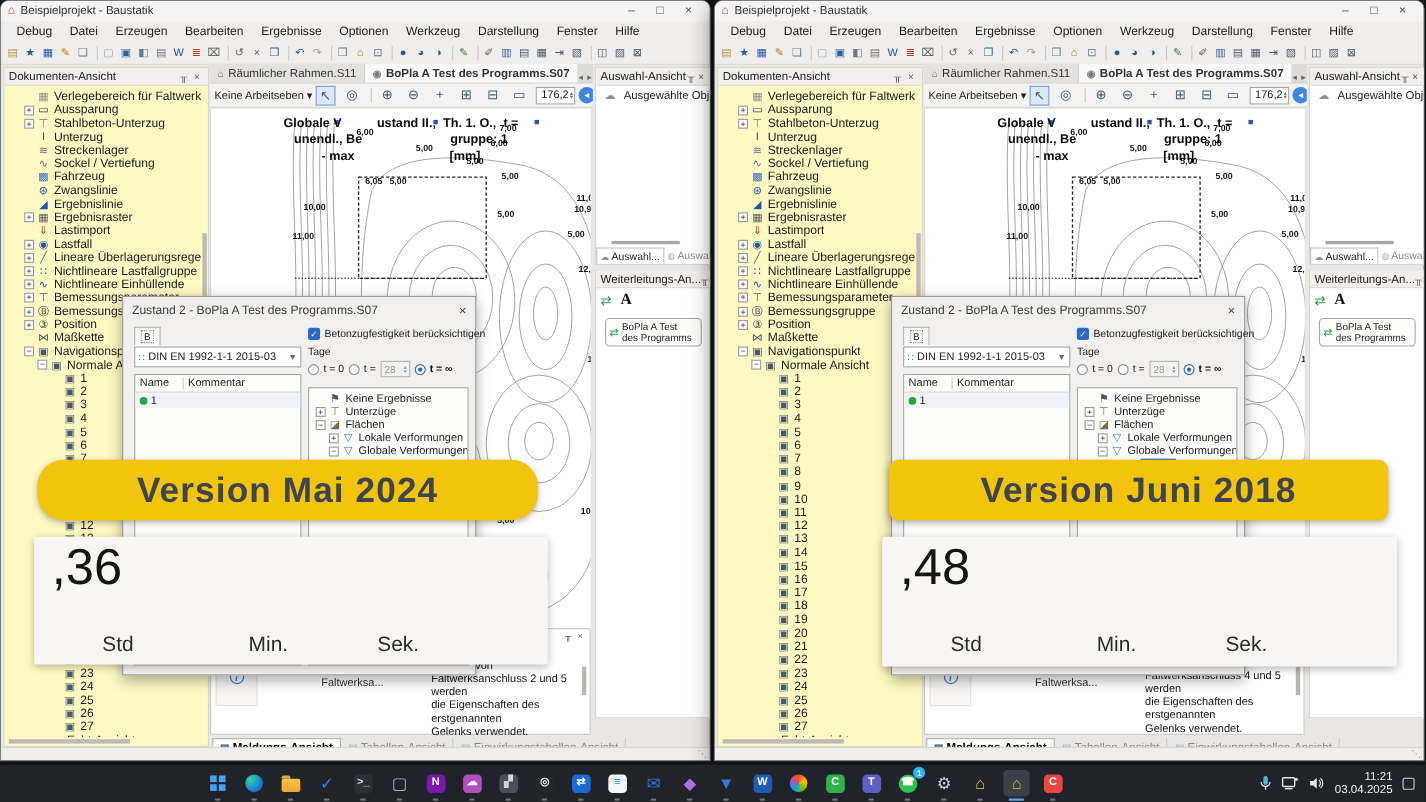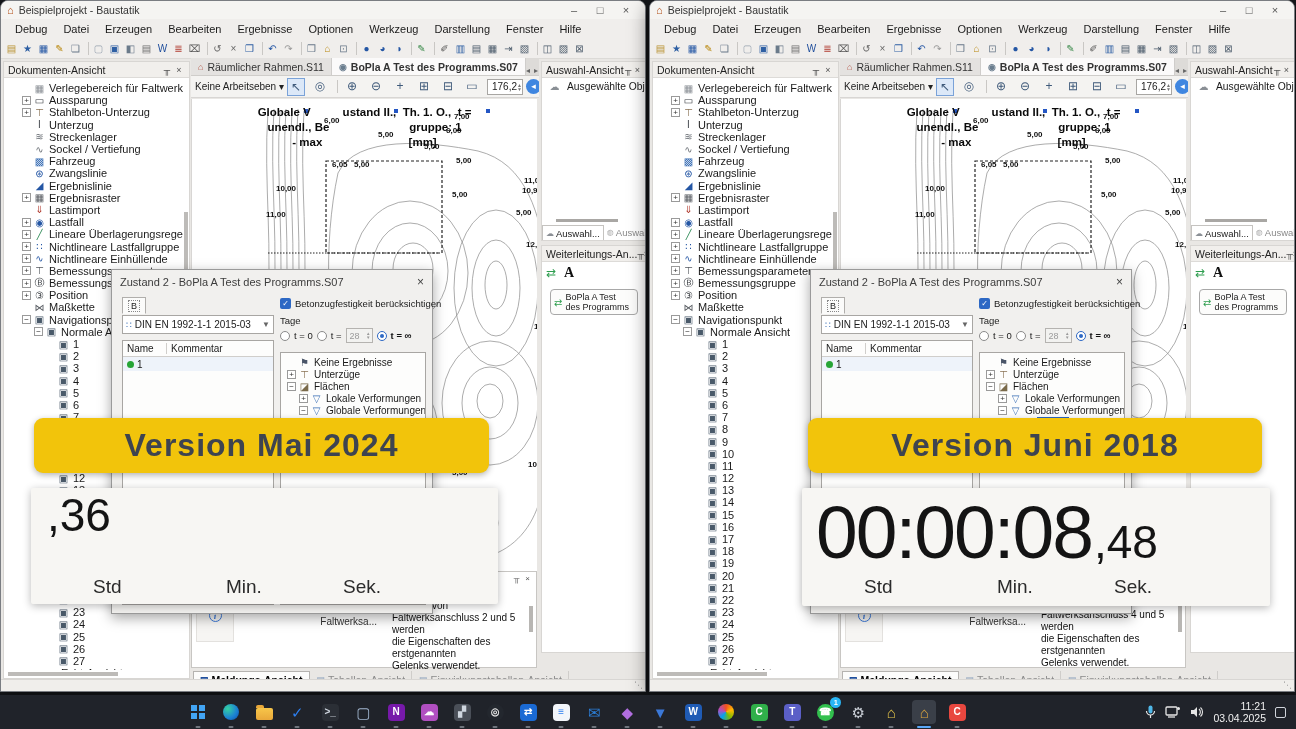--- a/index.html
+++ b/index.html
@@ -31,21 +31,21 @@
   .workspace { position:absolute; left:0; right:0; top:58px; bottom:0; background:#e9e7e4; }
 
   
   .phead { height:16px; display:flex; align-items:center; font-size:10.5px; color:#222;
            padding:0 4px; background:#f1efec; border-bottom:1px solid #dddbd8; white-space:nowrap; }
   .phead .sp { flex:1; }
   .phead .pin,.phead .cls { font-size:9px; color:#555; width:12px; text-align:center; }
 
   
   .docpanel { position:absolute; left:2px; top:2px; width:187px; height:618px;
-              background:#ffffff; border:1px solid #d8d6d3; overflow:hidden; }
+              background:#fef9c3; border:1px solid #d8d6d3; overflow:hidden; }
   .treewrap { position:absolute; left:0; right:6px; top:18px; bottom:8px; overflow:hidden; padding-top:2px; }
   .trow { height:12.2px; display:flex; align-items:center; font-size:11px; white-space:nowrap; overflow:hidden; }
   .exp { width:9px; height:9px; margin-right:2px; flex:none; visibility:hidden; border:1px solid #9a9a9a;
          background:#fff; font-size:8px; line-height:7px; text-align:center; color:#333; }
   .exp.has { visibility:visible; }
   .ic { width:13px; flex:none; text-align:center; font-size:10px; margin-right:3px; }
   .lbl { overflow:hidden; }
   .vthumb { position:absolute; right:1px; top:150px; width:4px; height:240px; background:#bdbbb8; }
   .hthumb { position:absolute; left:4px; bottom:2px; width:110px; height:4px; background:#bdbbb8; }
 
@@ -80,21 +80,21 @@
   .plbls text { font-size:8px; fill:#111; font-weight:bold; font-family:"Liberation Sans",sans-serif; }
 
   .msgpanel { position:absolute; left:0; right:2px; top:512px; height:97px; background:#fff;
               border:1px solid #c8c6c3; }
   .msghead { display:flex; justify-content:flex-end; gap:6px; padding:2px 6px 0 0; font-size:8px; color:#555; }
   .msgicocell { position:absolute; left:4px; top:16px; width:38px; height:54px; background:#f6f5f3;
                 border:1px solid #e3e1de; display:flex; align-items:center; justify-content:center; }
   .infoico { width:13px; height:13px; border-radius:50%; border:1.5px solid #3b78d8; color:#3b78d8;
              font-size:9px; line-height:12px; text-align:center; font-family:"Liberation Serif",serif;
              font-style:italic; font-weight:bold; }
-  .msgcol { position:absolute; left:100px; width:85px; top:44px; font-size:10px; color:#333; text-align:right; }
+  .msgcol { position:absolute; left:100px; width:85px; top:44px; font-size:10px; color:#333; }
   .mlines { position:absolute; left:200px; top:28px; width:145px; font-size:10px; line-height:12px; color:#111; }
   .win-right .mlines { padding-top:9px; }
   .msgvthumb { position:absolute; right:3px; top:34px; width:4px; height:26px; background:#b8b6b3; }
 
   .btabs { position:absolute; left:0; top:611px; height:18px; display:flex; align-items:flex-end;
            gap:1px; padding-left:2px; }
   .btab { display:flex; align-items:center; gap:3px; font-size:10.5px; height:17px; padding:0 6px;
           color:#8a8a8a; white-space:nowrap; border-right:1px solid #cfcdca; }
   .btab .ic { width:auto; margin:0; font-size:9px; color:#8fa3bd; }
   .btab.on { background:#fcfcfb; border:1px solid #b5b3b0; border-bottom:1px solid #fcfcfb;
@@ -170,21 +170,21 @@
   .dlg-tree { position:absolute; left:168px; top:82px; width:146px; bottom:8px; background:#fdfdfc;
               border:1px solid #a8a6a3; padding-top:3px; overflow:hidden; }
   .dlg-tree .trow { font-size:10px; height:12px; }
   .dlg-tree .trow.on .lbl { background:#2d68c4; color:#fff; padding:0 2px; }
 
   
   .banner { position:absolute; top:417px; height:55px; background:#f2c40b; border-radius:9px;
             z-index:6; display:flex; align-items:center; justify-content:center;
             box-shadow:0 2px 6px rgba(0,0,0,.3); }
   .banner .btext { font-size:32px; font-weight:600; color:#3e4450; letter-spacing:1px; }
-  .win-left  .banner { left:33px;  width:455px; }
+  .win-left  .banner { left:33px;  width:455px;border-radius:24px; }
   .win-right .banner { left:158px; width:454px; }
   .timerbox { position:absolute; top:487px; height:116px; background:#f7f6f3; z-index:7;
               box-shadow:0 2px 8px rgba(0,0,0,.28); border-radius:2px; }
   .win-left  .timerbox { left:30px;  width:467px; }
   .win-right .timerbox { left:152px; width:468px; height:118px; }
   .tdigits { display:flex; align-items:baseline; padding:0 0 0 14px; height:88px; }
   .tmain { font-size:75px; letter-spacing:-2px; color:#141414; line-height:88px; }
   .tfrac { font-size:46px; color:#141414; margin-left:2px; }
   .tlabels { position:relative; height:24px; font-size:19px; color:#2b2b2b; }
   .tlabels span { position:absolute; top:0; }
@@ -1485,21 +1485,20 @@
         </div>
         </div>
     </div>
 
     <div class="banner">
       <span class="btext">Version Juni 2018</span>
     </div>
 
     <div class="timerbox">
       <div class="tdigits">
-        <span class="tmain">00:00:08</span>
         <span class="tfrac">,48</span>
       </div>
       <div class="tlabels">
 
       <span>Std</span>
           <span>Min.</span>
           <span>Sek.</span>
         </div>
     </div>
 

